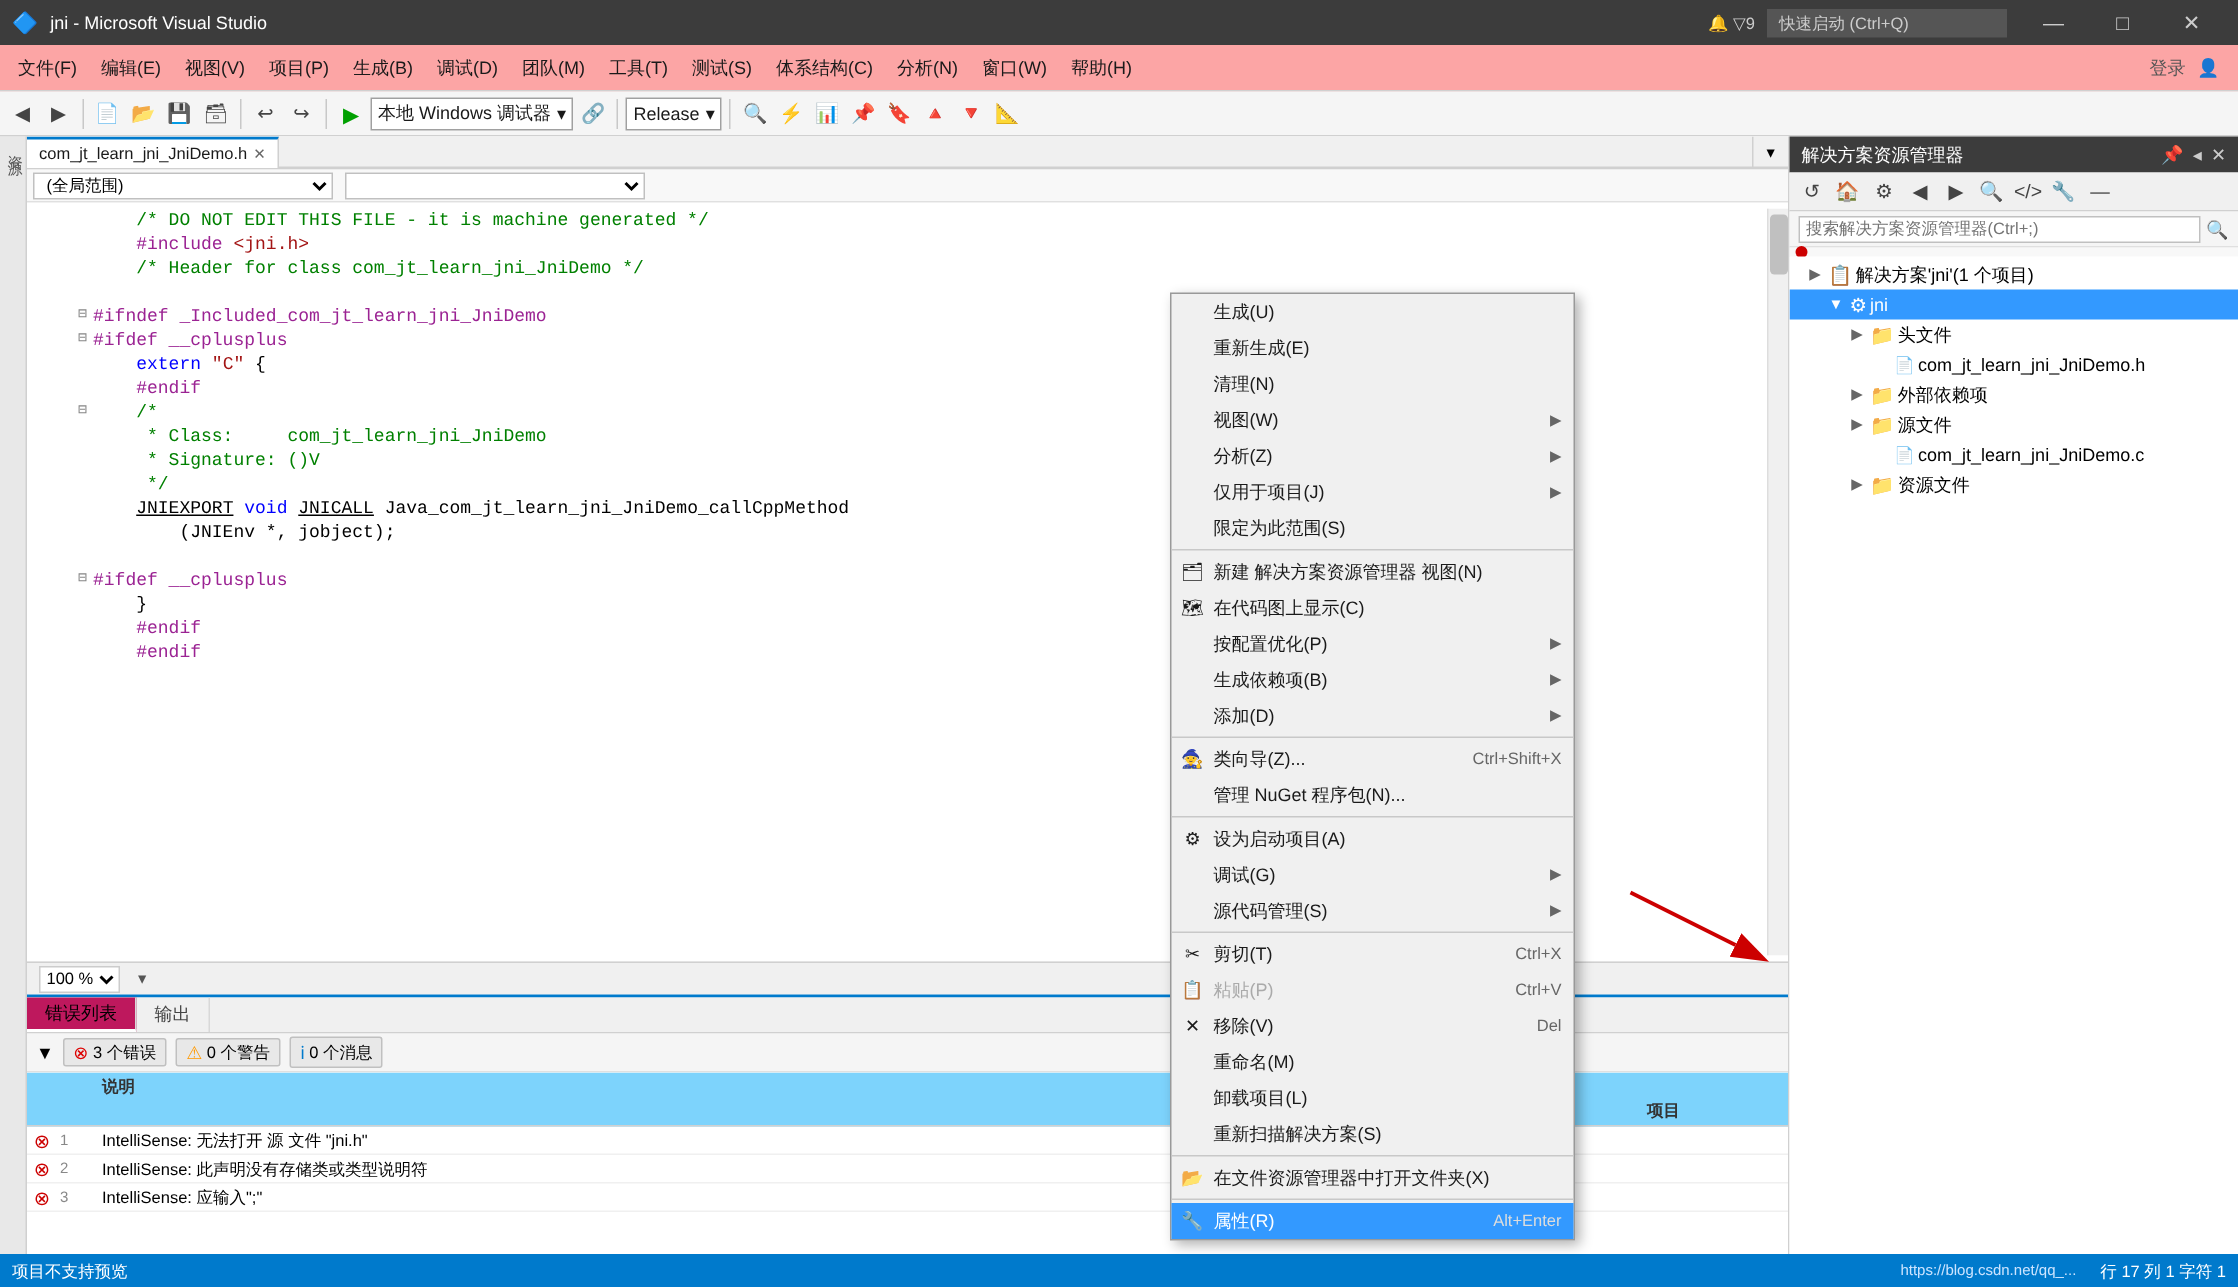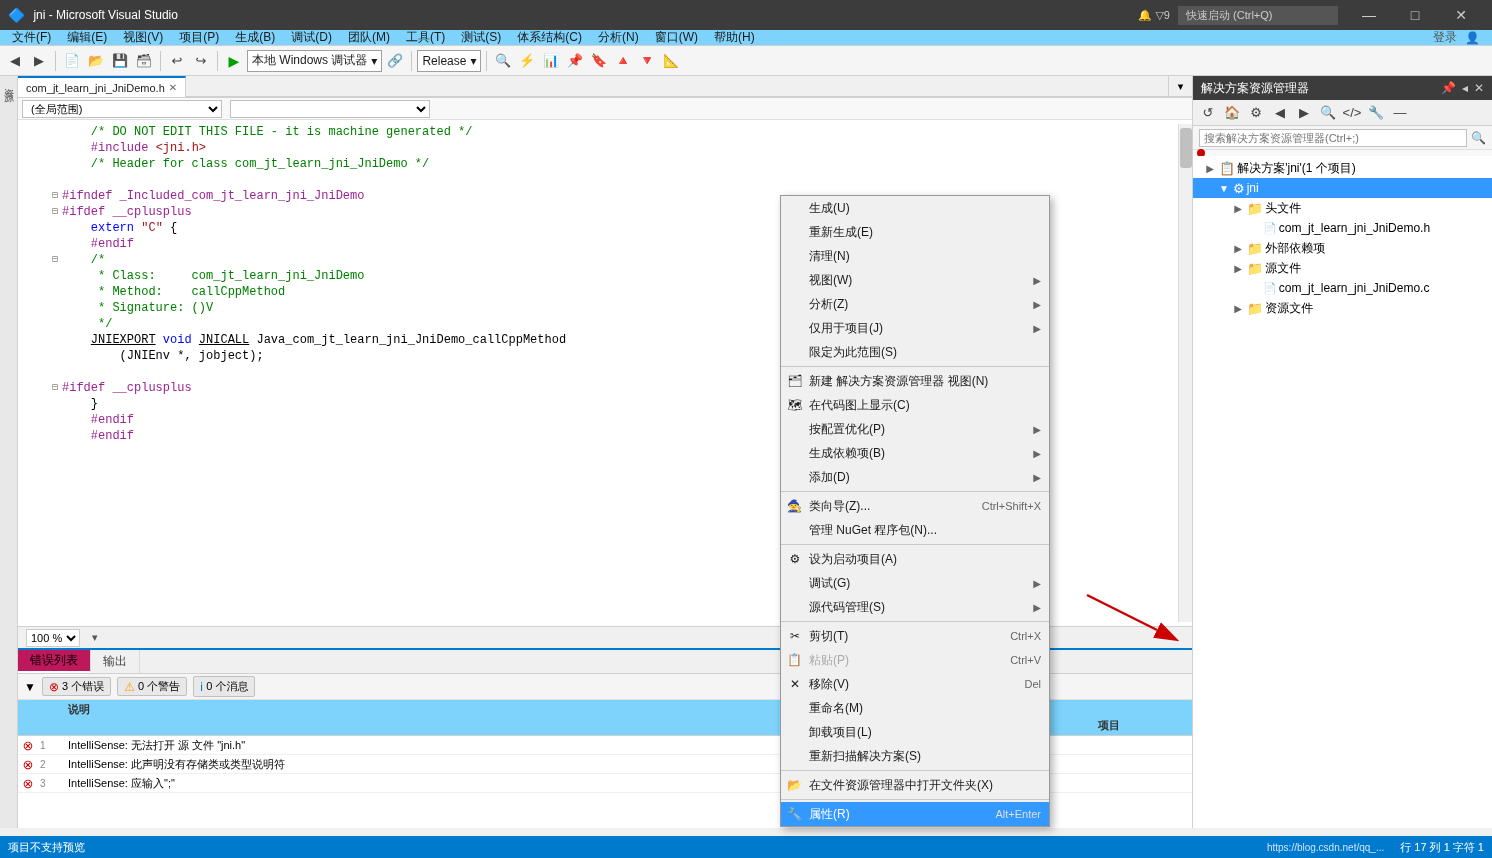--- a/index.html
+++ b/index.html
@@ -35,22 +35,22 @@
       display: flex;
       align-items: center;
       justify-content: center;
       color: #ccc;
       font-size: 14px;
       cursor: pointer;
     }
 
     
     .menu-bar {
-      background: #7dd3fc;
-      height: 16px;
+      background: #fca5a5;
+      height: 31px;
       display: flex;
       align-items: center;
       border-bottom: 1px solid #d0d0d0;
       padding: 0 4px;
       text-align: center;
     }
     .menu-item {
       padding: 2px 8px;
       font-size: 12px;
       cursor: pointer;
@@ -594,25 +594,20 @@
               <span class="line-content cm">    /*</span>
             </div>
             <div class="code-line">
               <span class="line-num"></span>
               <span class="line-collapse"></span>
               <span class="line-content cm">     * Class:     com_jt_learn_jni_JniDemo</span>
             </div>
             <div class="code-line">
               <span class="line-num"></span>
               <span class="line-collapse"></span>
-              <span class="line-content cm">     * Method:    callCppMethod</span>
-            </div>
-            <div class="code-line">
-              <span class="line-num"></span>
-              <span class="line-collapse"></span>
               <span class="line-content cm">     * Signature: ()V</span>
             </div>
             <div class="code-line">
               <span class="line-num"></span>
               <span class="line-collapse"></span>
               <span class="line-content cm">     */</span>
             </div>
             <div class="code-line">
               <span class="line-num"></span>
               <span class="line-collapse"></span>

